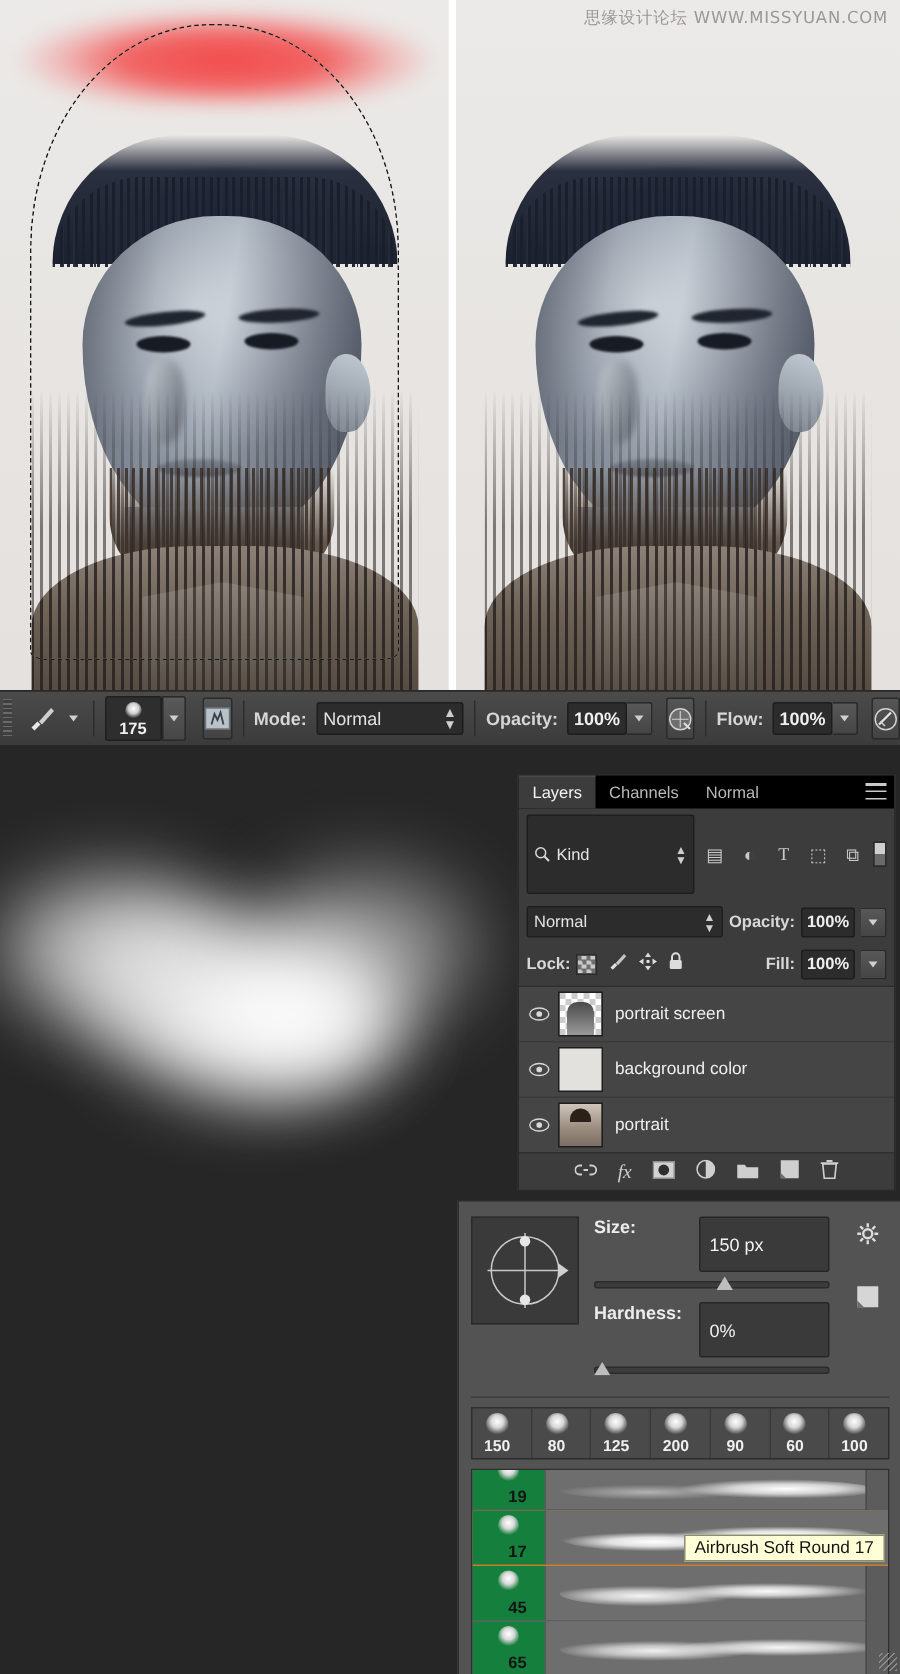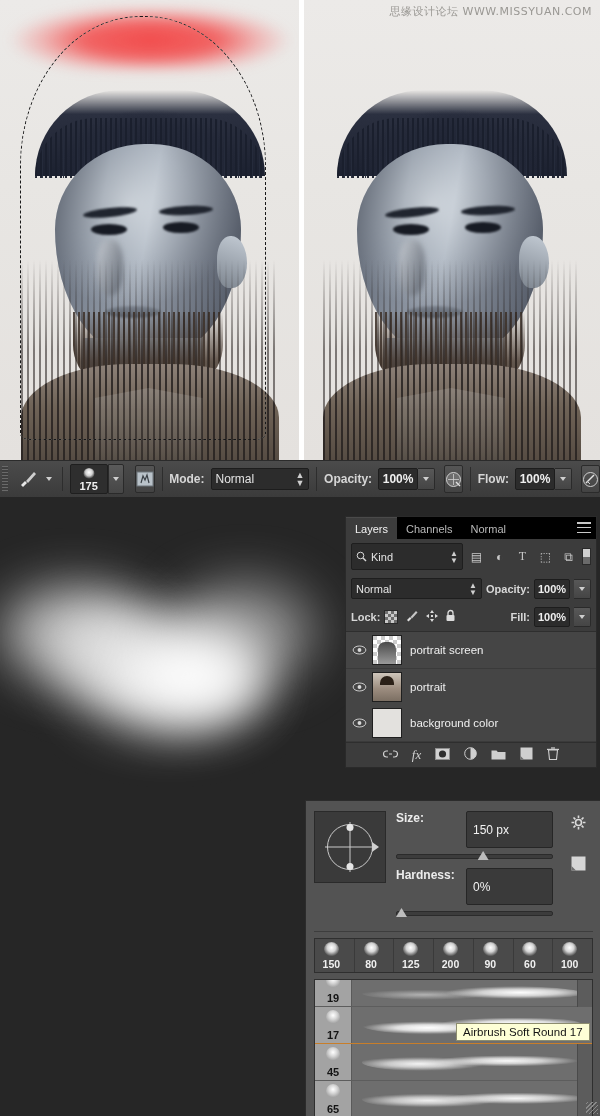--- a/index.html
+++ b/index.html
@@ -122,21 +122,21 @@
   .layerspanel{position:absolute;left:345px;top:516px;width:250px;
      background:#3c3c3c;border:1px solid #2a2a2a;}
   .tabbar{height:22px;background:#000000;display:flex;align-items:flex-end;position:relative;}
   .tab{height:21px;padding:0 9px;display:flex;align-items:center;font-size:11px;color:#b9b9b9;}
   .tab.active{background:#3c3c3c;color:#f2f2f2;border-top:1px solid #4a4a4a;}
   .panelmenu{position:absolute;right:5px;top:5px;width:14px;height:11px;
      display:flex;flex-direction:column;justify-content:space-between;}
   .panelmenu i{display:block;height:1.5px;background:#c9c9c9;}
   .prow{display:flex;align-items:center;padding:4px 5px;gap:4px;}
   .kindsel{flex:1;height:19px;background:#2c2c2c;border:1px solid #1e1e1e;border-radius:2px;
-     display:flex;align-items:center;gap:4px;padding:3px 4px;color:#e4e4e4;font-size:11px;}
+     display:flex;align-items:center;gap:4px;padding:16px 4px;color:#e4e4e4;font-size:11px;}
   .ficon{width:19px;height:19px;display:flex;align-items:center;justify-content:center;color:#c9c9c9;font-size:12px;}
   .blendsel{flex:1;height:19px;background:#2c2c2c;border:1px solid #1e1e1e;border-radius:2px;
      display:flex;align-items:center;padding:0 4px;color:#e4e4e4;font-size:11px;}
   .plabel{color:#d8d8d8;font-size:11px;font-weight:bold;}
   .lockicons{display:flex;align-items:center;gap:7px;}
   .layerlist{background:#454545;border-top:1px solid #2e2e2e;}
   .layer{height:36px;display:flex;align-items:center;border-bottom:1px solid #3a3a3a;background:#454545;}
   .layer.selected{background:#5d6b80;}
   .eyecol{width:26px;display:flex;align-items:center;justify-content:center;}
   .eyeicon{width:15px;height:10px;}
@@ -178,22 +178,22 @@
   .presetrow{display:flex;margin:6px 8px 0 8px;background:#4a4a4a;border:1px solid #2f2f2f;}
   .preset{flex:1;padding:3px 6px 2px 0;display:flex;flex-direction:column;align-items:center;
      border-right:1px solid #3a3a3a;}
   .preset:last-child{border-right:none;}
   .pdot{width:15px;height:15px;border-radius:50%;
      background:radial-gradient(circle at 50% 38%,#ffffff 0%,#d6d6d6 35%,rgba(120,120,120,0) 72%);}
   .pnum{color:#f0f0f0;font-size:10.5px;font-weight:bold;margin-top:1px;}
   .blist{margin:6px 8px 0 8px;background:#777777;border:1px solid #2f2f2f;position:relative;height:140px;overflow:hidden;}
   .brow2{display:flex;height:36px;border-bottom:1px solid #5d5d5d;position:relative;}
   .brow2.sel{outline:2px solid #c87e2a;outline-offset:-2px;z-index:2;}
-  .bcell{width:36px;background:#a3a3a3;border-right:1px solid #5a5a5a;position:relative;
-     display:flex;align-items:flex-end;justify-content:center;}
+  .bcell{width:36px;background:#15803d;border-right:1px solid #5a5a5a;position:relative;
+     display:flex;align-items:flex-end;justify-content:center;padding-left:12px;}
   .bdot{position:absolute;top:3px;left:50%;transform:translateX(-50%);width:14px;height:14px;border-radius:50%;
      background:radial-gradient(circle at 50% 38%,#fff 0%,#d8d8d8 35%,rgba(120,120,120,0) 72%);}
   .bnum{color:#141414;font-size:11px;font-weight:bold;margin-bottom:2px;}
   .bstroke{flex:1;background:#6e6e6e;position:relative;overflow:hidden;}
   .bs{position:absolute;left:4%;right:4%;top:50%;transform:translateY(-50%);height:60%;
      border-radius:50%;}
   .bscroll{position:absolute;right:0;top:0;bottom:0;width:14px;background:#5c5c5c;border-left:1px solid #4a4a4a;}
   .bthumbn{position:absolute;left:2px;width:10px;height:18px;background:#b4b4b4;border-radius:5px;}
   .tooltip{position:absolute;background:#feffd6;border:1px solid #8d8d6e;color:#141414;
      font-size:11.5px;padding:2px 6px;white-space:nowrap;z-index:20;}
@@ -432,42 +432,42 @@
               <circle cx="8" cy="5.5" r="2.1" fill="#d8d8d8"></circle>
             </svg>
         </div>
         <div class="thumb" style="background:repeating-conic-gradient(#ffffff 0 25%,#cccccc 0 50%) 0 0/8px 8px;position:relative;">
           <div style="position:absolute;left:5px;bottom:0;width:18px;height:22px;background:linear-gradient(180deg,#4a4a4a,#9a9a9a);border-radius:7px 7px 0 0;"></div>
         </div>
         <span class="lname">portrait screen</span>
       </div>
 
 
+      <div class="layer">
+        <div class="eyecol">
+          <svg class="eyeicon" viewBox="0 0 16 11">
+              <ellipse cx="8" cy="5.5" rx="7" ry="4.4" fill="none" stroke="#d8d8d8"></ellipse>
+              <circle cx="8" cy="5.5" r="2.1" fill="#d8d8d8"></circle>
+            </svg>
+        </div>
+        <div class="thumb" style="background:#e3e1de;"></div>
+        <span class="lname">background color</span>
+      </div>
+
       <div class="layer" style="border-bottom:none;">
         <div class="eyecol">
           <svg class="eyeicon" viewBox="0 0 16 11">
               <ellipse cx="8" cy="5.5" rx="7" ry="4.4" fill="none" stroke="#d8d8d8"></ellipse>
               <circle cx="8" cy="5.5" r="2.1" fill="#d8d8d8"></circle>
             </svg>
         </div>
         <div class="thumb" style="background:linear-gradient(180deg,#cfc6bb 0%,#9d8e80 55%,#7c6f63 100%);position:relative;">
           <div style="position:absolute;left:7px;top:3px;width:14px;height:9px;background:#2b2118;border-radius:7px 7px 0 0;"></div>
         </div>
         <span class="lname">portrait</span>
-      </div>
-
-      <div class="layer">
-        <div class="eyecol">
-          <svg class="eyeicon" viewBox="0 0 16 11">
-              <ellipse cx="8" cy="5.5" rx="7" ry="4.4" fill="none" stroke="#d8d8d8"></ellipse>
-              <circle cx="8" cy="5.5" r="2.1" fill="#d8d8d8"></circle>
-            </svg>
-        </div>
-        <div class="thumb" style="background:#e3e1de;"></div>
-        <span class="lname">background color</span>
       </div>
     </div>
 
     <div class="panelfoot">
       <span>
         <svg width="15" height="10" viewBox="0 0 15 10">
             <path d="M6 5 H9 M5 2 H3.5a3 3 0 0 0 0 6H5 M10 2h1.5a3 3 0 0 1 0 6H10" fill="none" stroke="#cfcfcf" stroke-width="1.2"></path>
           </svg>
       </span>
       <span style="font-family:'Liberation Serif',serif;font-style:italic;font-size:13px;">fx</span>

